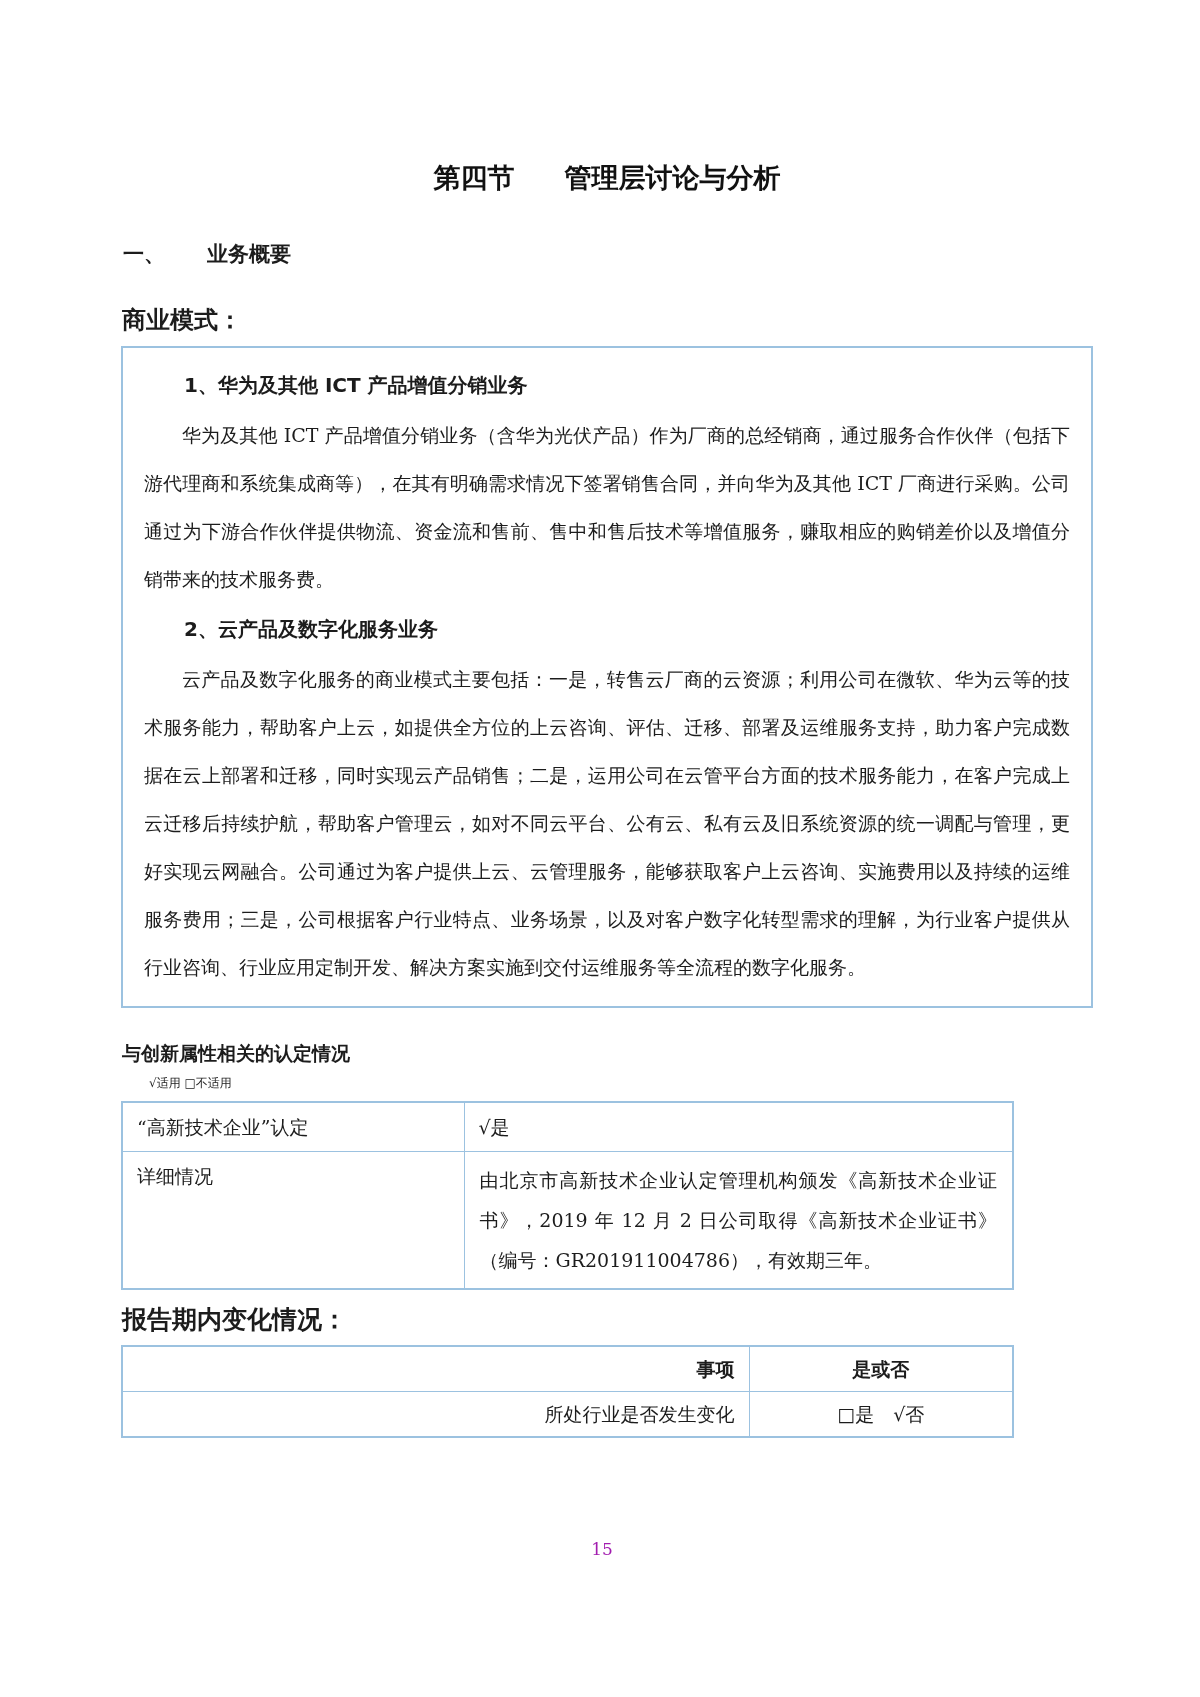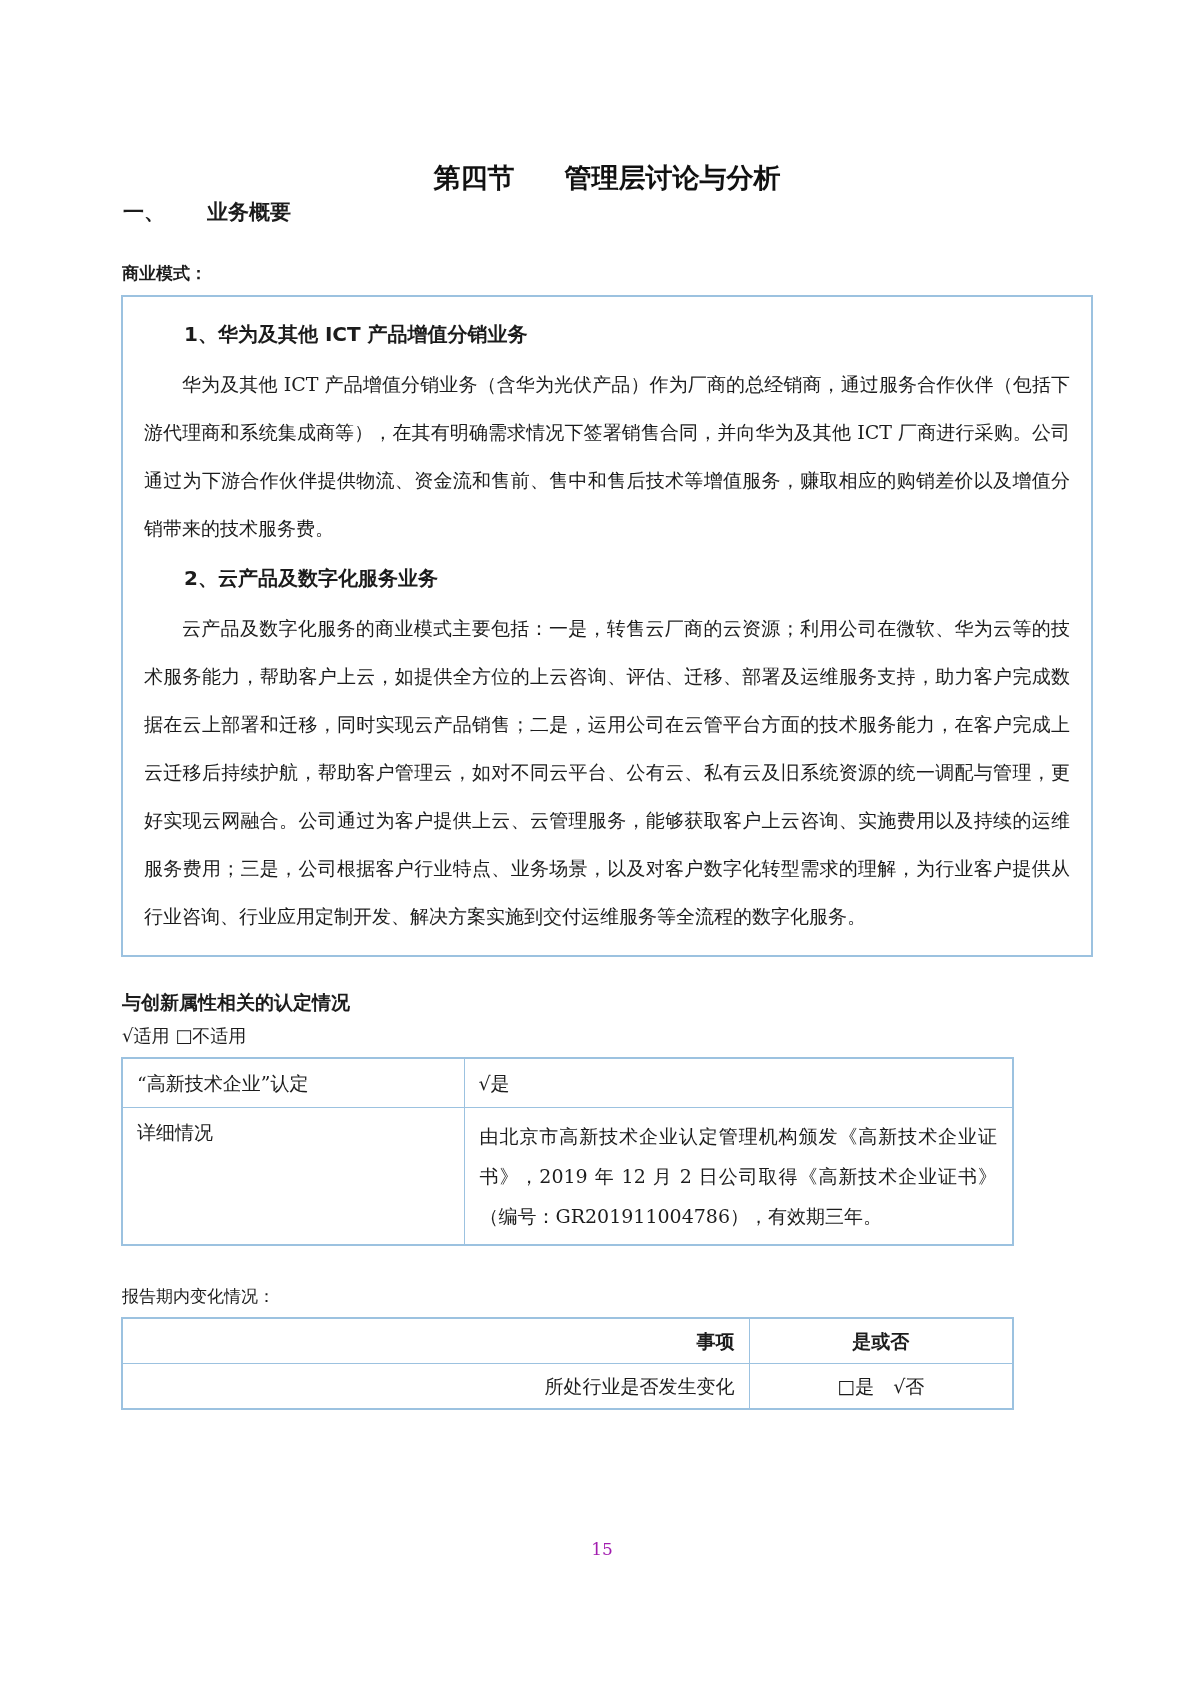--- a/index.html
+++ b/index.html
@@ -9,64 +9,65 @@
   .content { position: absolute; left: 118px; top: 0; width: 974px; }
 
   .doc-title {
     margin-top: 156px; text-align: center;
     font-family: "DejaVu Sans", "Liberation Sans", sans-serif;
     font-weight: bold; font-size: 27px; color: #111;
   }
   .doc-title .gap { display: inline-block; width: 48px; }
 
   .sec-heading {
+    margin-top: 42px;
     font-family: "DejaVu Sans", "Liberation Sans", sans-serif;
     font-weight: bold; font-size: 21px;
   }
   .sec-heading .gap { display: inline-block; width: 40px; }
 
   .label-bold {
     margin-top: 34px;
     font-family: "DejaVu Sans", "Liberation Sans", sans-serif;
-    font-weight: bold; font-size: 17px;
+    font-weight: bold; font-size: 24px;
   }
 
   .model-box {
     margin-top: 9px;
     border: 2px solid #9cc2e0;
     padding: 12px 20px 14px 20px;
     font-size: 19px; line-height: 48px;
   }
   .model-box p { text-indent: 2em; text-align: justify; }
   .model-box .sub-heading {
     font-family: "DejaVu Sans", "Liberation Sans", sans-serif;
     font-weight: bold; text-indent: 2em; font-size: 20px;
   }
 
   .innov-title {
     margin-top: 32px;
     font-family: Liberation Sans, sans-serif;
     font-weight: bold; font-size: 19px;
   }
-  .applicability { margin-top: 6px; font-size: 18px; }
+  .applicability { margin-top: 6px; font-size: 12px; margin-left: 27px; }
 
   table { border-collapse: collapse; width: 893px; font-size: 19px; }
   .tbl1 { margin-top: 8px; }
   .tbl1 td {
     border: 1.5px solid #9cc2e0; vertical-align: top;
     padding: 7px 14px; line-height: 34px;
   }
   .tbl1 { border: 2px solid #9cc2e0; }
   .tbl1 .col-label { width: 342px; }
   .tbl1 .wrap { line-height: 40px; text-align: justify; }
 
   .changes-title {
-    margin-top: 38px;
+    margin-top: 12px;
     font-family: "DejaVu Sans", "Liberation Sans", sans-serif;
-    font-weight: normal; font-size: 17px;
+    font-weight: bold; font-size: 25px;
   }
   .tbl2 { margin-top: 8px; border: 2px solid #9cc2e0; }
   .tbl2 th, .tbl2 td {
     border: 1.5px solid #9cc2e0; padding: 5px 14px; line-height: 34px;
   }
   .tbl2 th {
     font-family: "DejaVu Sans", "Liberation Sans", sans-serif;
     font-weight: bold; text-align: center; font-size: 19px;
   }
   .tbl2 .col-item { width: 627px; text-align: right; }

